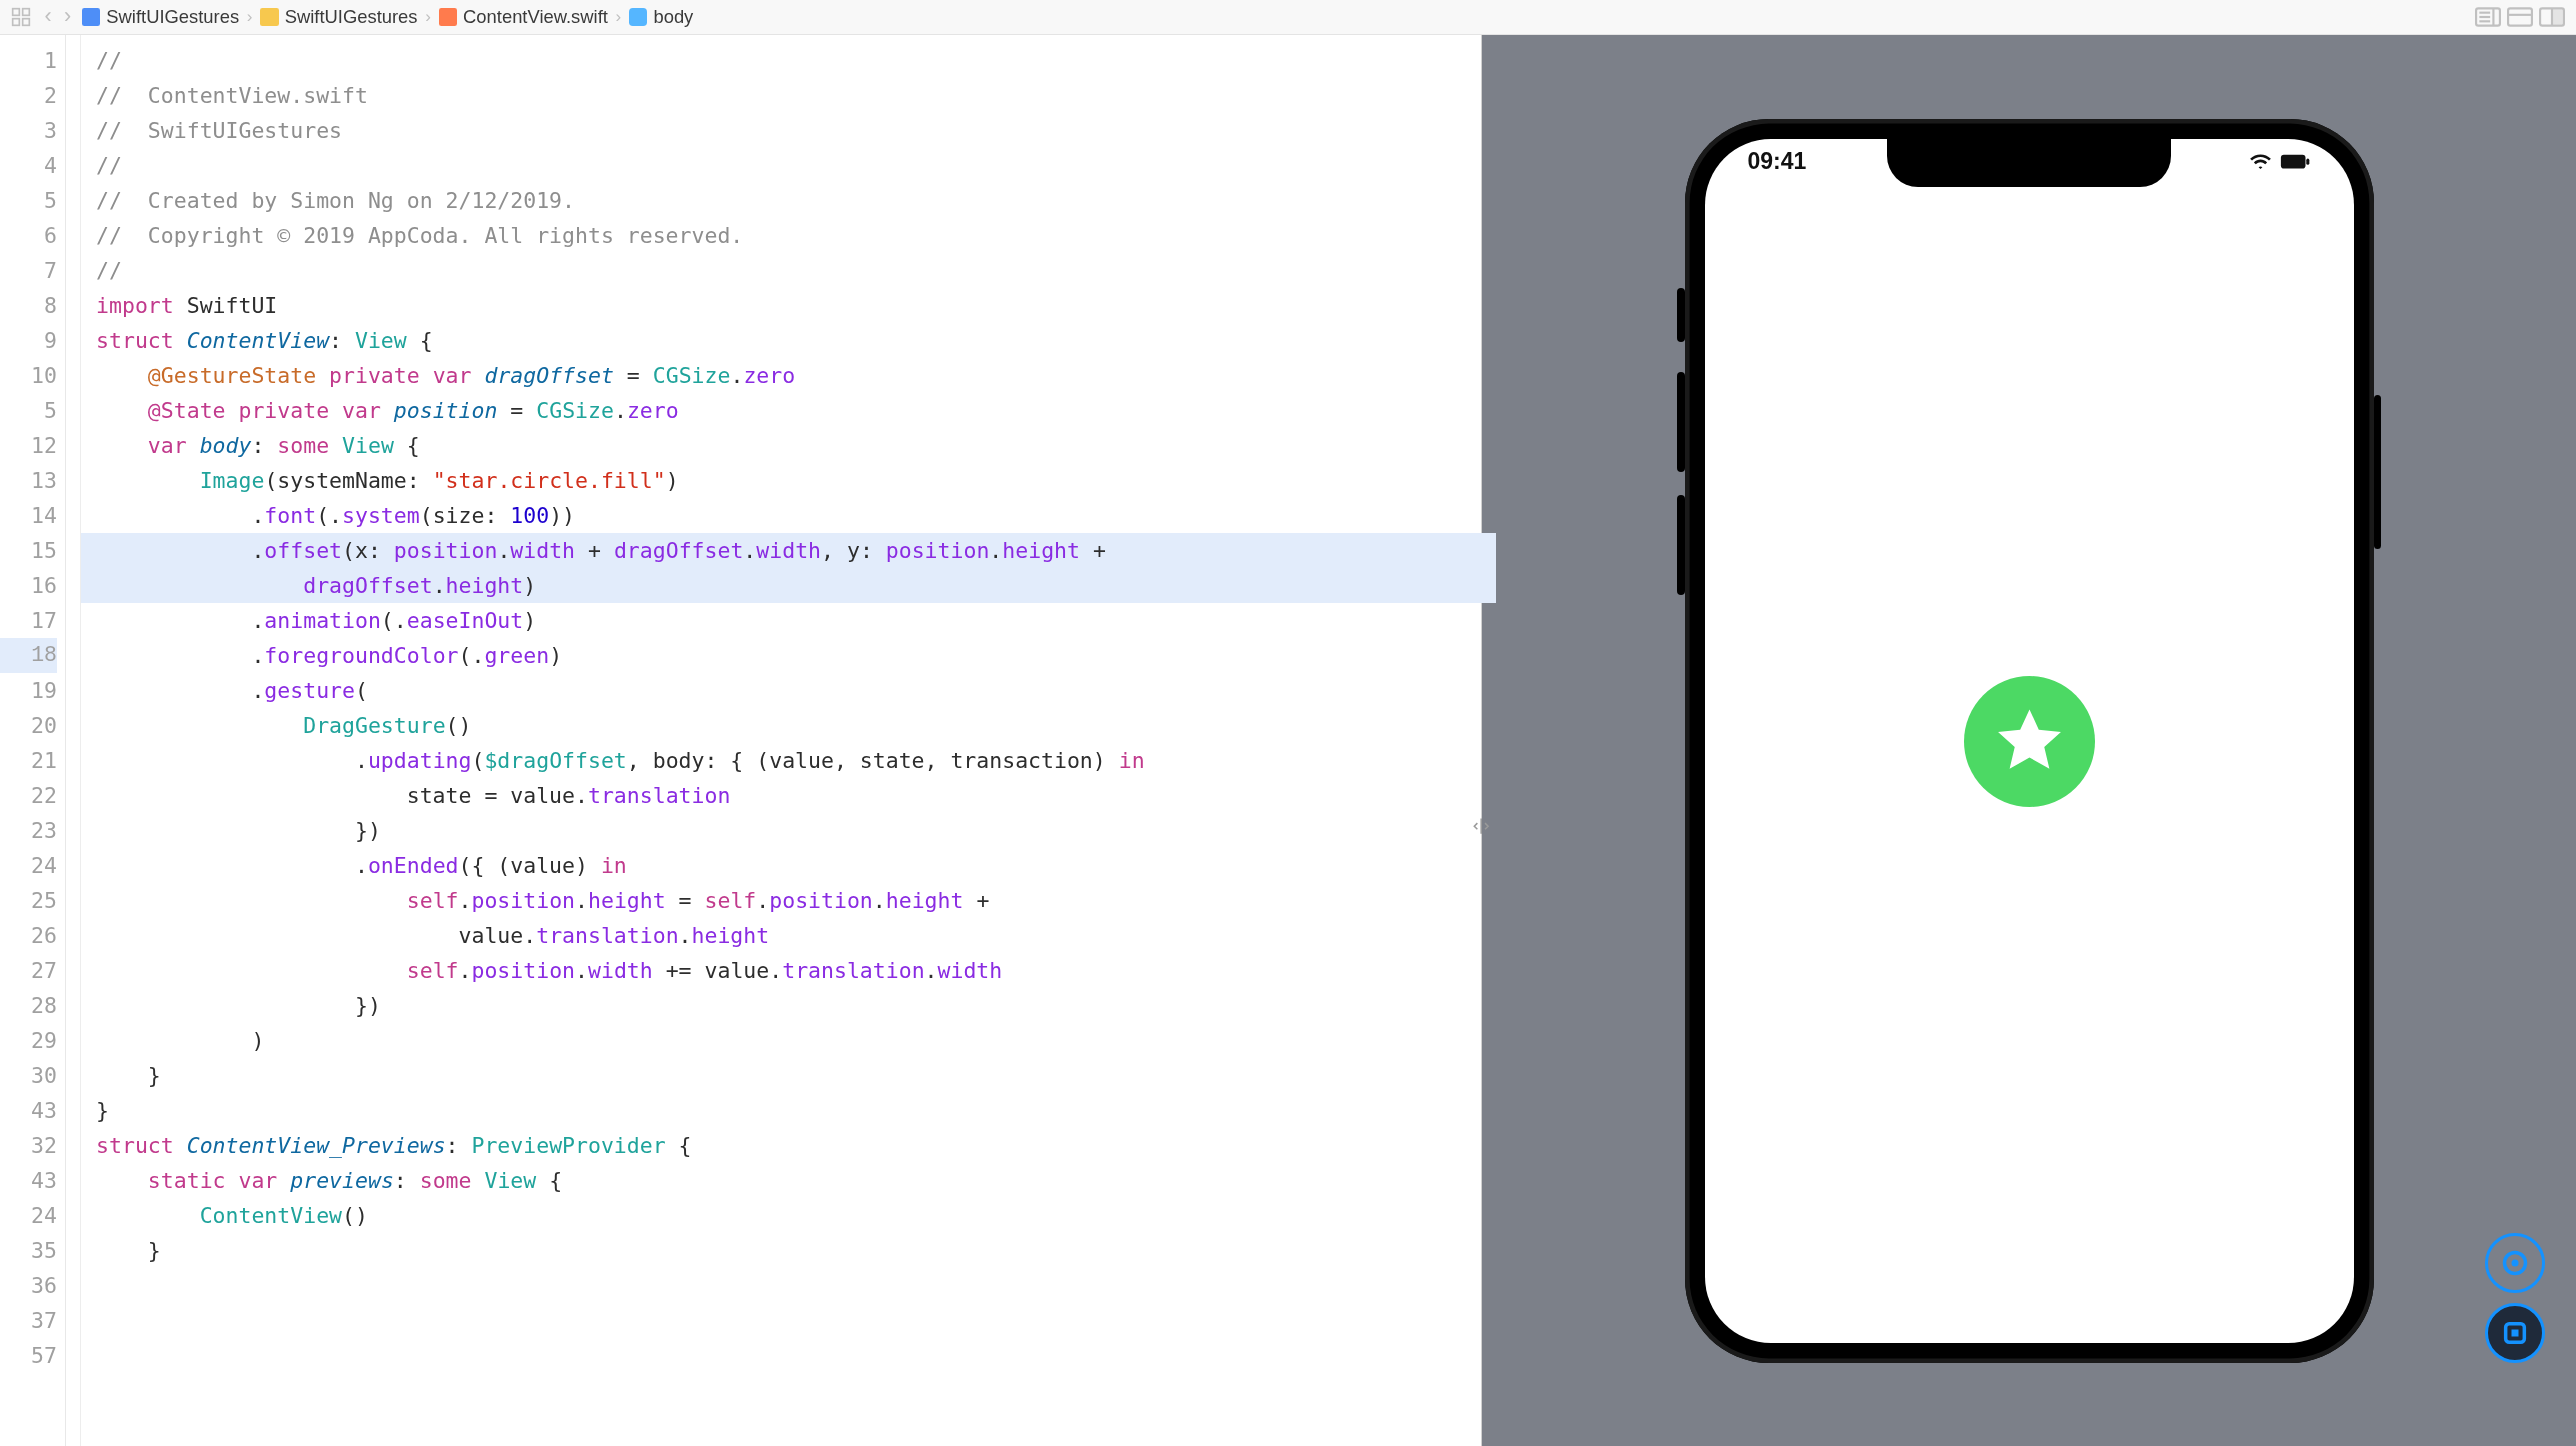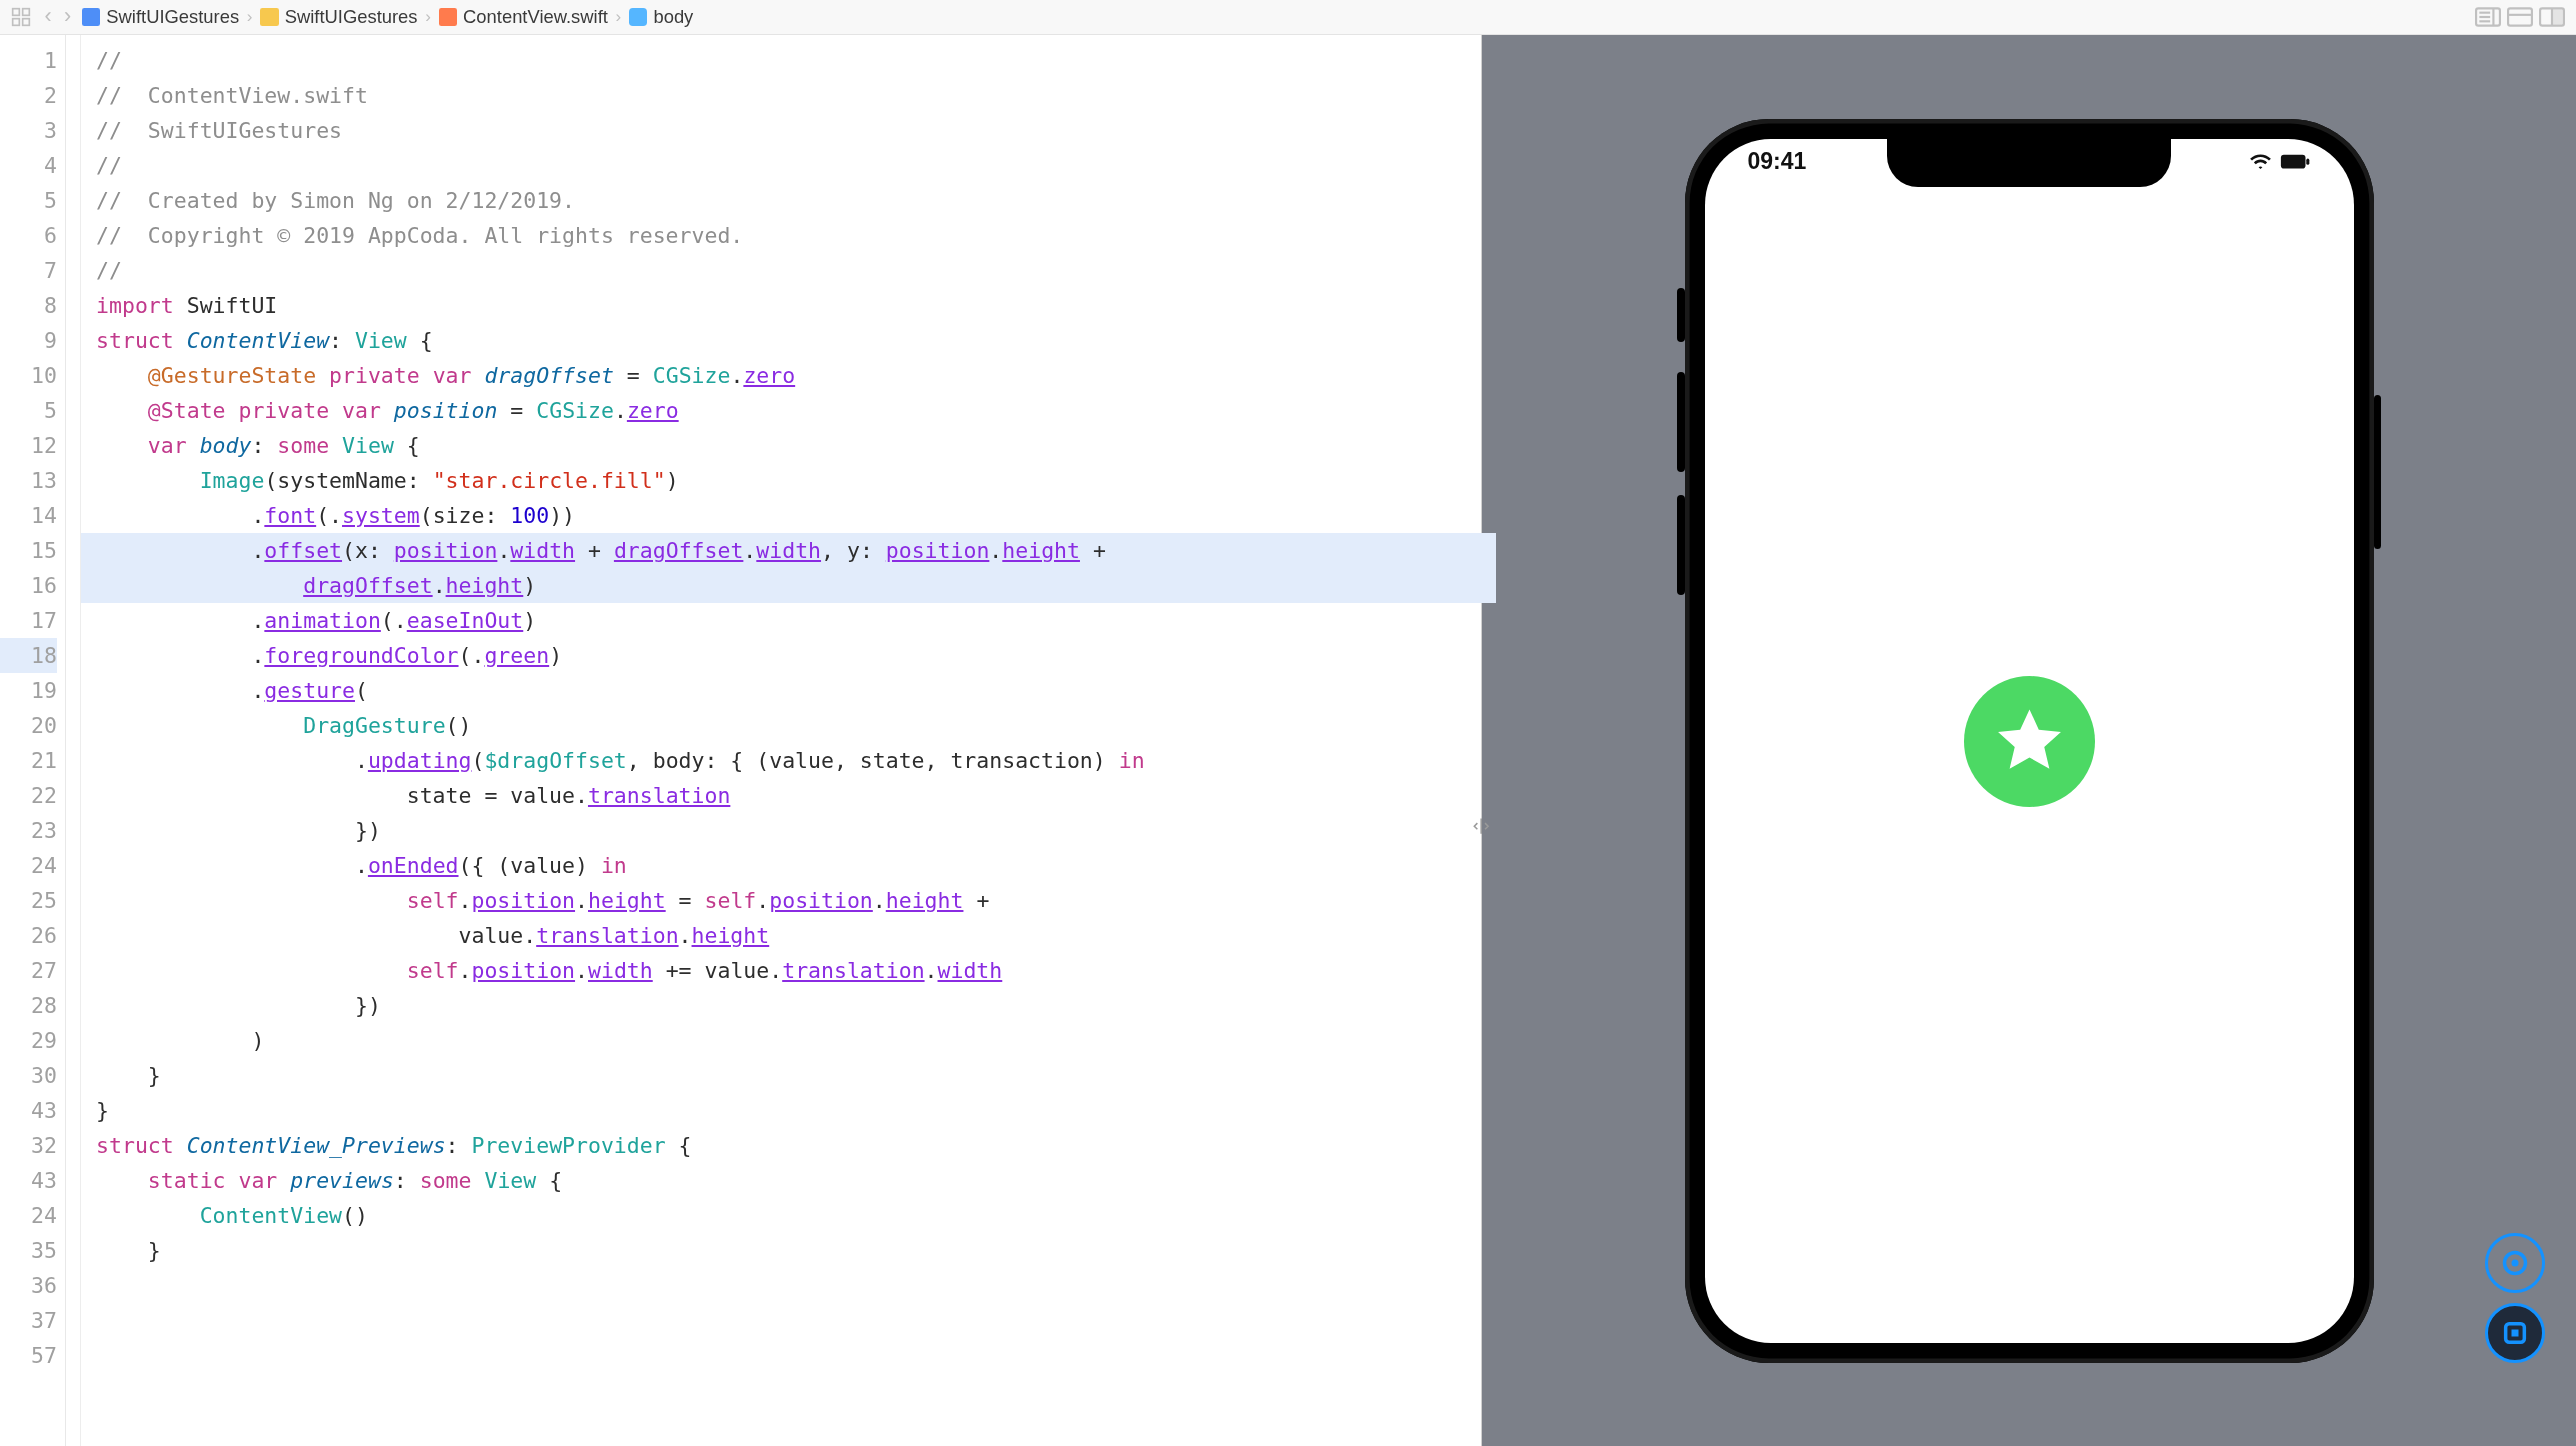--- a/index.html
+++ b/index.html
@@ -41,27 +41,27 @@
   .bar-right{margin-left:auto;display:flex;align-items:center;padding-right:7.7px;}
   .bar-btn{width:26px;height:20px;margin:0 3.1px;color:var(--icon-gray);}
 
   
   .main{display:flex;flex:1;min-height:0;}
   .editor{flex:0 0 1481px;display:flex;background:var(--editor-bg);min-width:0;position:relative;}
   .preview{flex:1;background:var(--preview-bg);display:flex;flex-direction:column;border-left:0.8px solid #d0d0d0;}
 
   
   .gutter{width:57px;text-align:right;padding:7.7px 7.7px 0 0;color:var(--gutter-text);font-family:"SF Mono",Menlo,monospace;font-size:21.5px;line-height:35px;user-select:none;border-right:0.8px solid #e8e8e8;position:relative;z-index:2;}
-  .gutter div.hl{background:var(--hl-line);color:var(--gutter-text);}
+  .gutter div.hl{background:var(--hl-line);color:var(--gutter-text);font-family:Liberation Mono, monospace;}
   .fold-strip{width:14px;background:#fff;border-right:0.8px solid #ededed;}
   .code{flex:1;padding:7.7px 0 0 15.4px;font-family:"SF Mono",Menlo,monospace;font-size:21.5px;line-height:35px;white-space:pre;color:#2d2d2d;position:relative;min-width:0;}
   .code .hl{display:block;background:var(--hl-line);margin-left:-15.4px;padding-left:15.4px;width:calc(100% + 15.4px);}
   .c-pink{color:var(--swift-pink);}
   .c-type{color:var(--swift-teal);}
-  .c-pur{color:var(--swift-purple);text-decoration:underline;}
+  .c-pur{color:var(--swift-purple);}
   .c-or{color:var(--swift-orange);}
   .c-str{color:var(--swift-string);}
   .c-num{color:var(--swift-number);}
   .c-com{color:var(--swift-comment);}
   .c-blue{color:var(--swift-blue);font-style:italic;}
 
   
   .split-cursor{position:absolute;top:776px;right:-9.2px;width:18.4px;height:31px;display:flex;align-items:center;justify-content:center;color:#9a9a9a;font-size:18.4px;}
 
   

